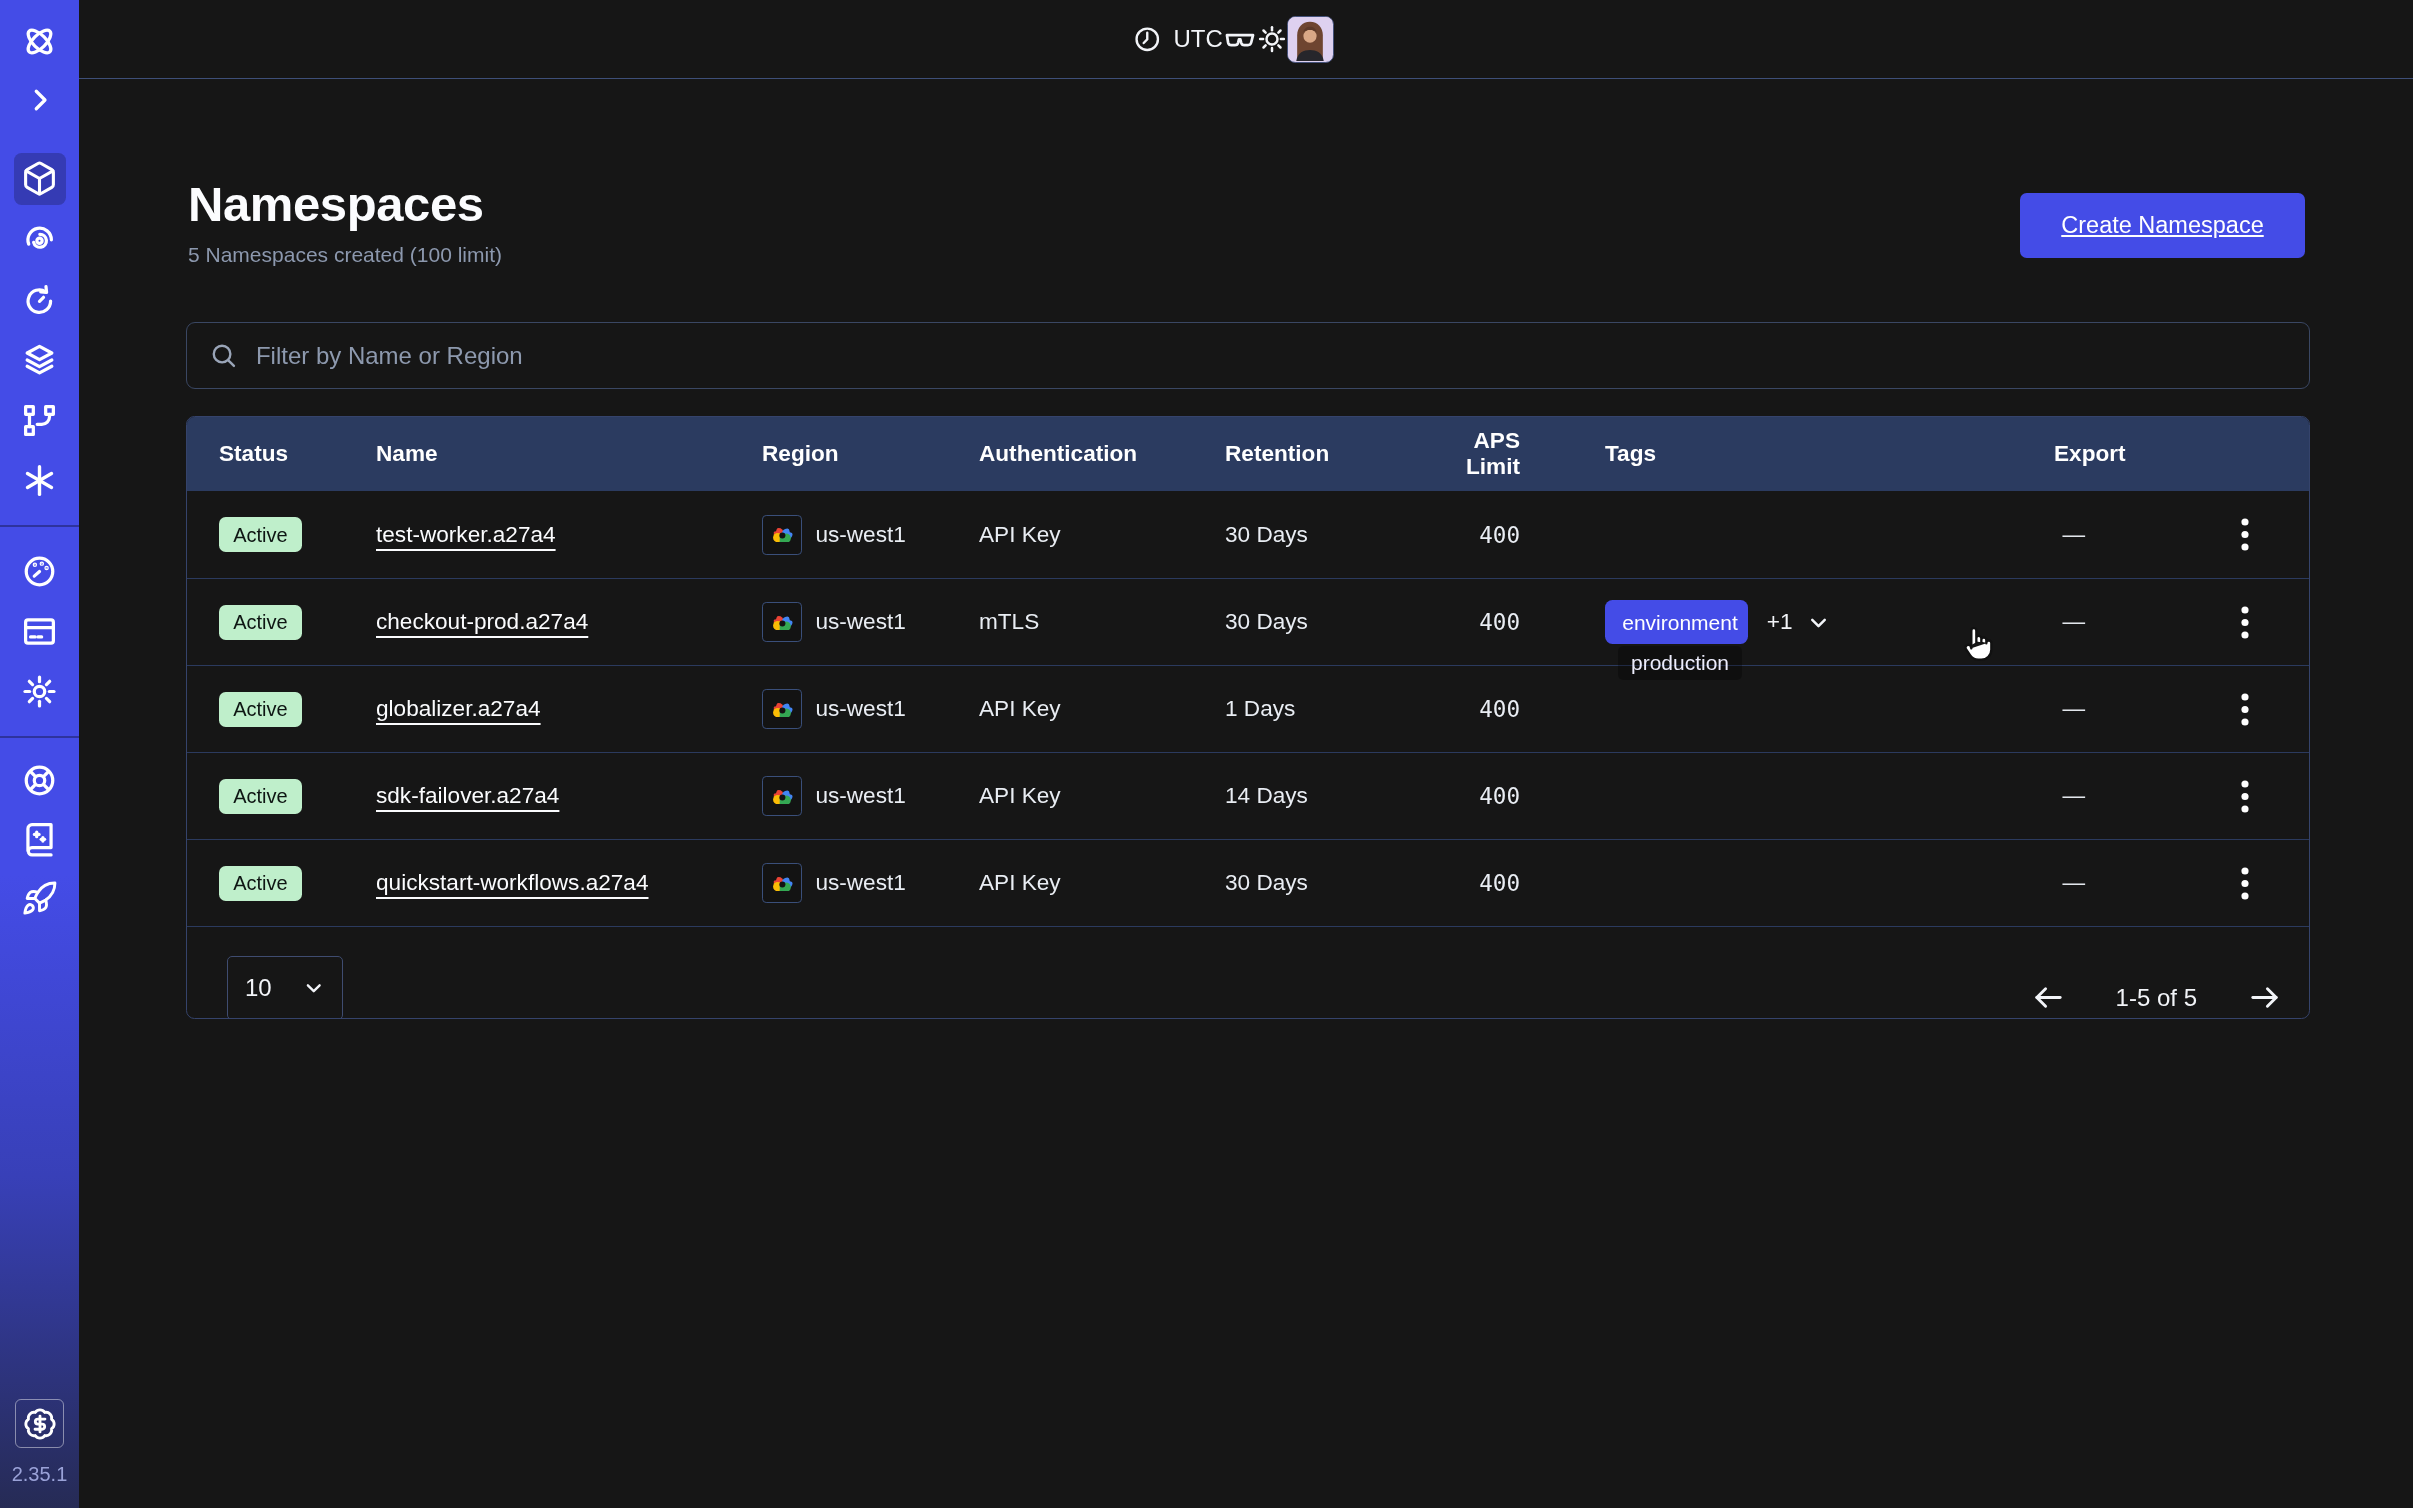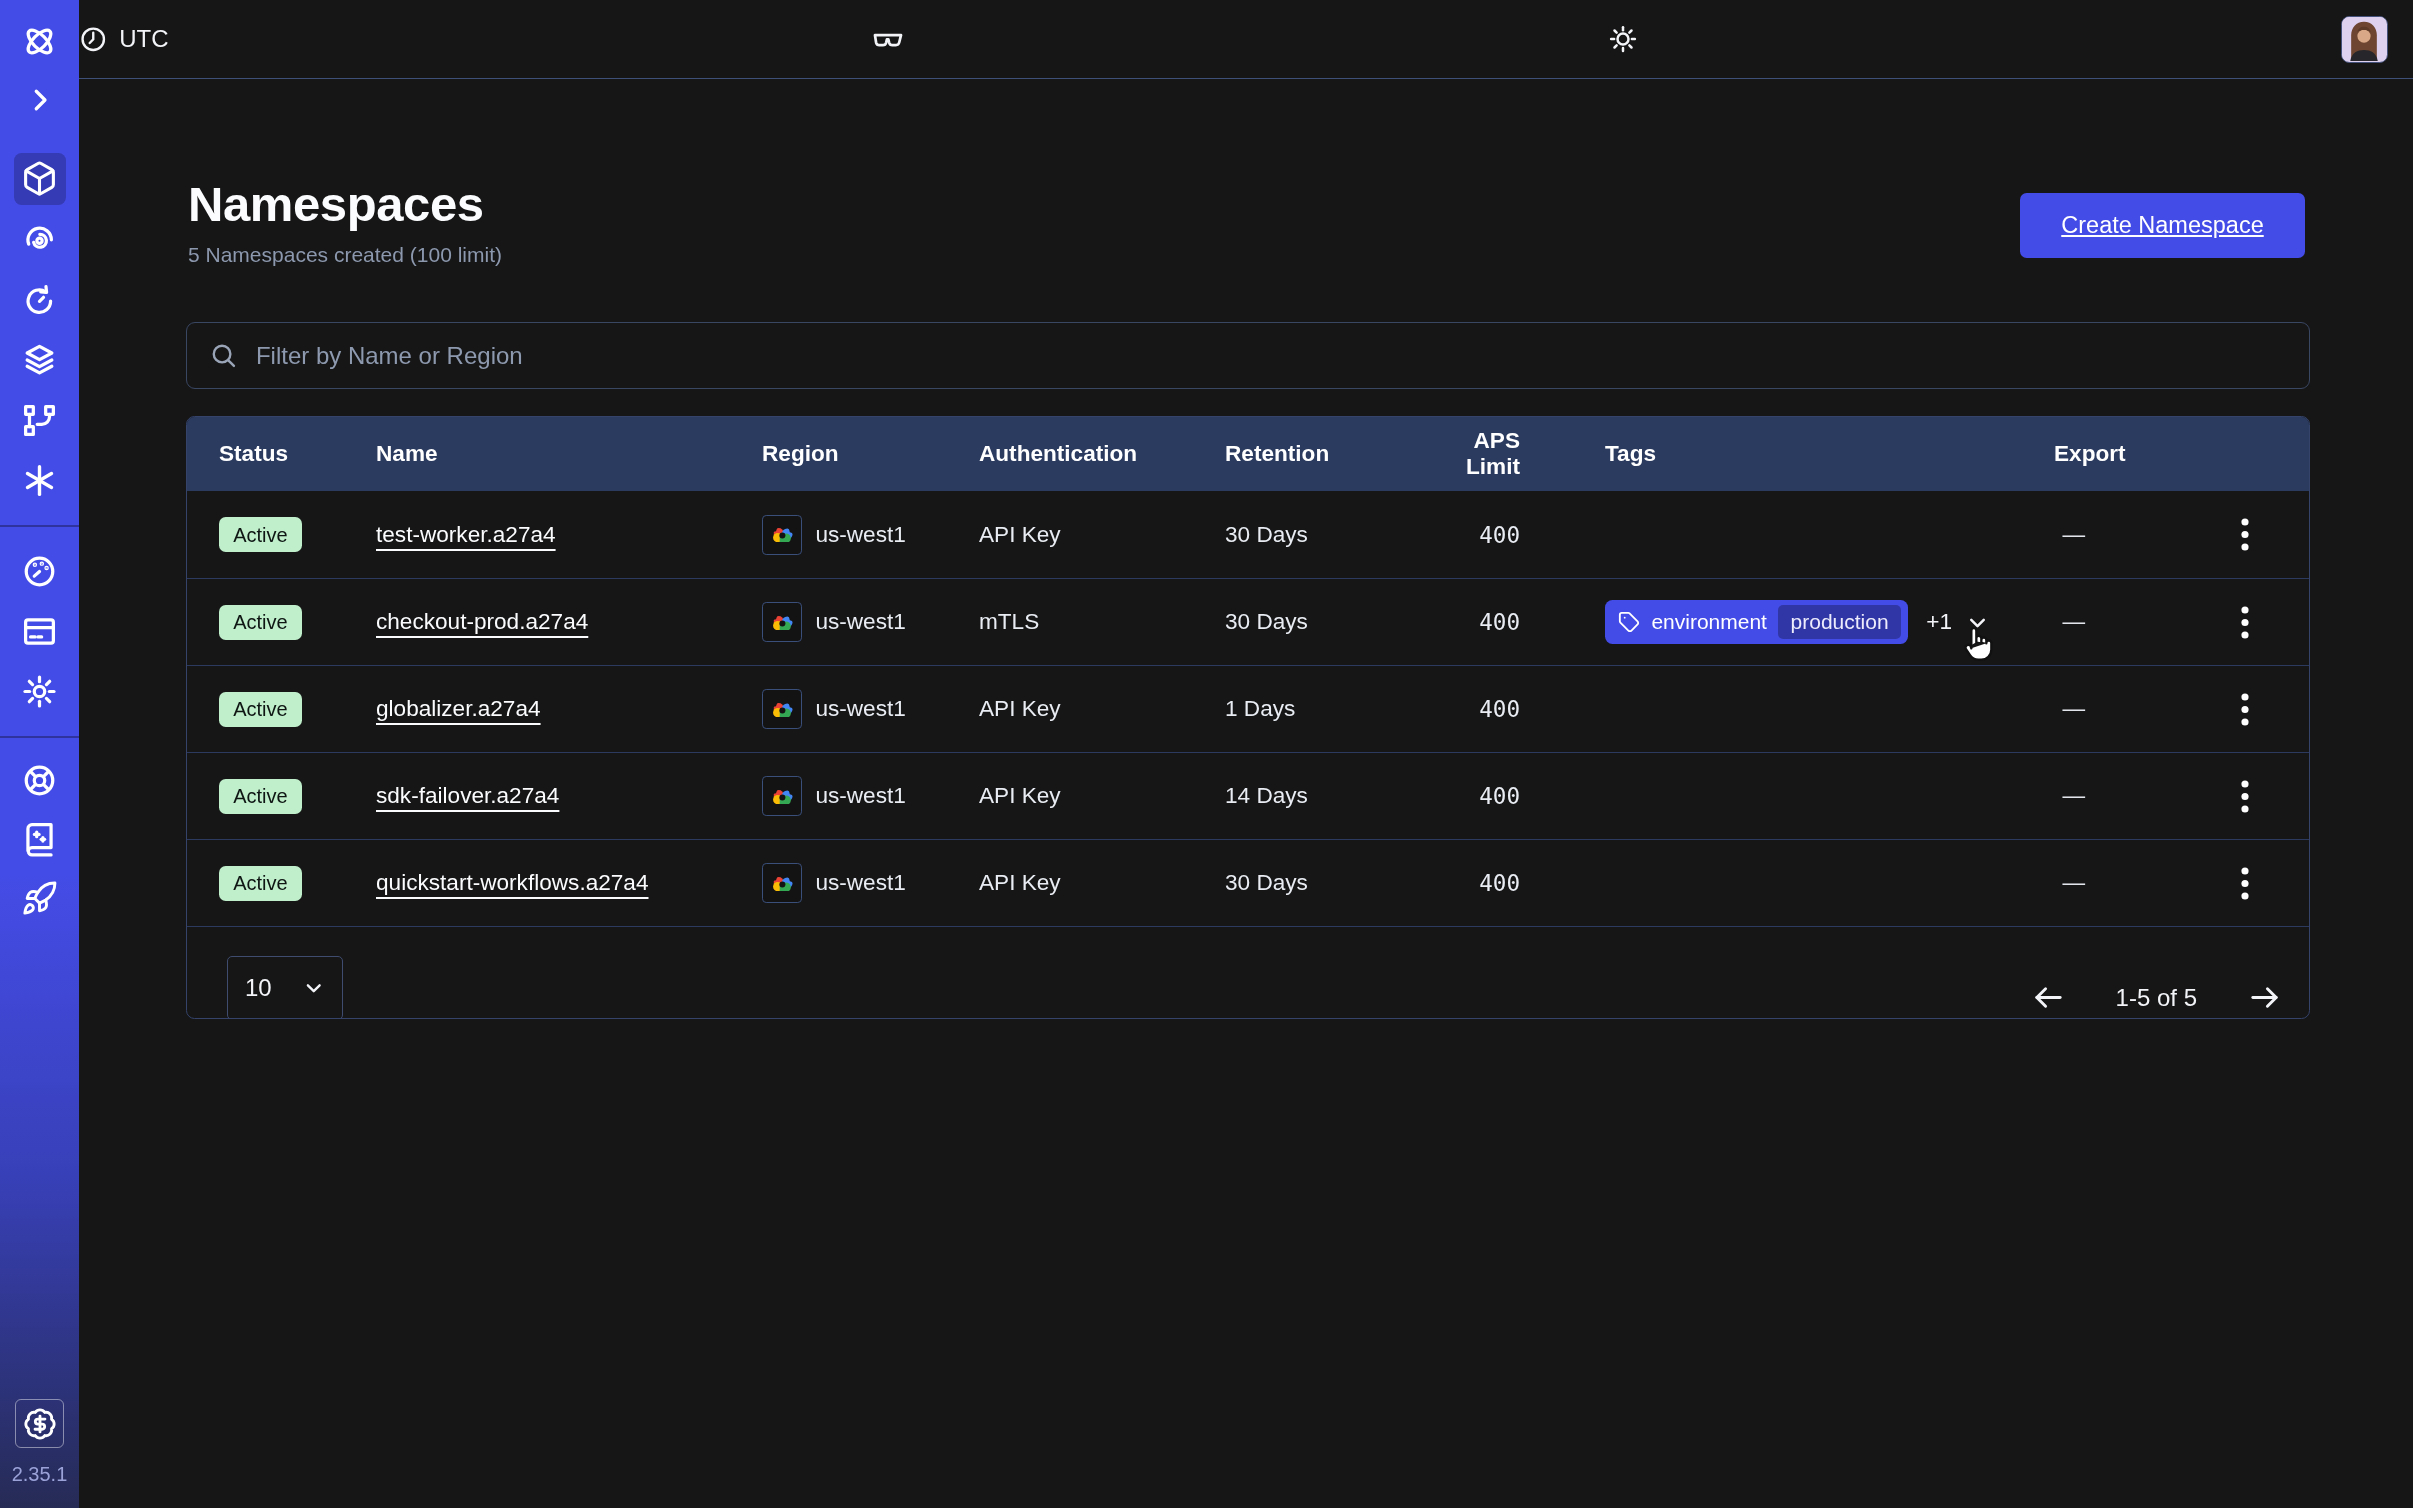--- a/index.html
+++ b/index.html
@@ -11,21 +11,21 @@
     overflow:hidden;
     position:relative;
   }
   svg { display:block; }
 
   
   .topbar {
     position:absolute; left:79px; top:0; right:0; height:79px;
     background:#161616;
     border-bottom:1.7px solid #3E4F78;
-    display:flex; align-items:center; justify-content:space-between;
+    display:flex; align-items:center; justify-content:center;
     padding-right:25px;
   }
   .tz-btn { display:flex; align-items:center; gap:11.7px; cursor:pointer; }
   .tz-label { font-size:24px; color:#F2F4F8; }
   .icon-btn { display:flex; align-items:center; justify-content:center; cursor:pointer; }
   .avatar {
     width:47px; height:47px; border-radius:8.4px; overflow:hidden;
     border:1.7px solid #44517A; background:#DED1F0; cursor:pointer;
   }
 
@@ -109,20 +109,21 @@
   .region-box {
     width:40px; height:40px; border:1.7px solid #3A4F7A; border-radius:4.2px;
     display:flex; align-items:center; justify-content:center; margin-right:13.4px;
     background:#131313; flex:none;
   }
   .tag-group { display:flex; align-items:center; }
   .tag-pill {
     display:inline-flex; align-items:center; height:44px;
     background:#444CE7; border-radius:7.5px; padding:0 6.7px 0 13.4px; gap:11px;
     cursor:pointer;
+    flex-direction:column;
   }
   .tag-key { font-size:21px; color:#FFFFFF; }
   .tag-val {
     background:rgba(0,0,0,0.28); border-radius:5px; padding:5px 12.6px;
     font-size:21px; color:#ECECFC;
   }
   .tag-more { font-size:22.6px; color:#F2F4F8; margin-left:18.4px; }
   .tag-chevron { margin-left:13.4px; cursor:pointer; }
   .export-cell { display:flex; align-items:center; justify-content:space-between;
     padding-left:8.4px; padding-right:11.7px; }

